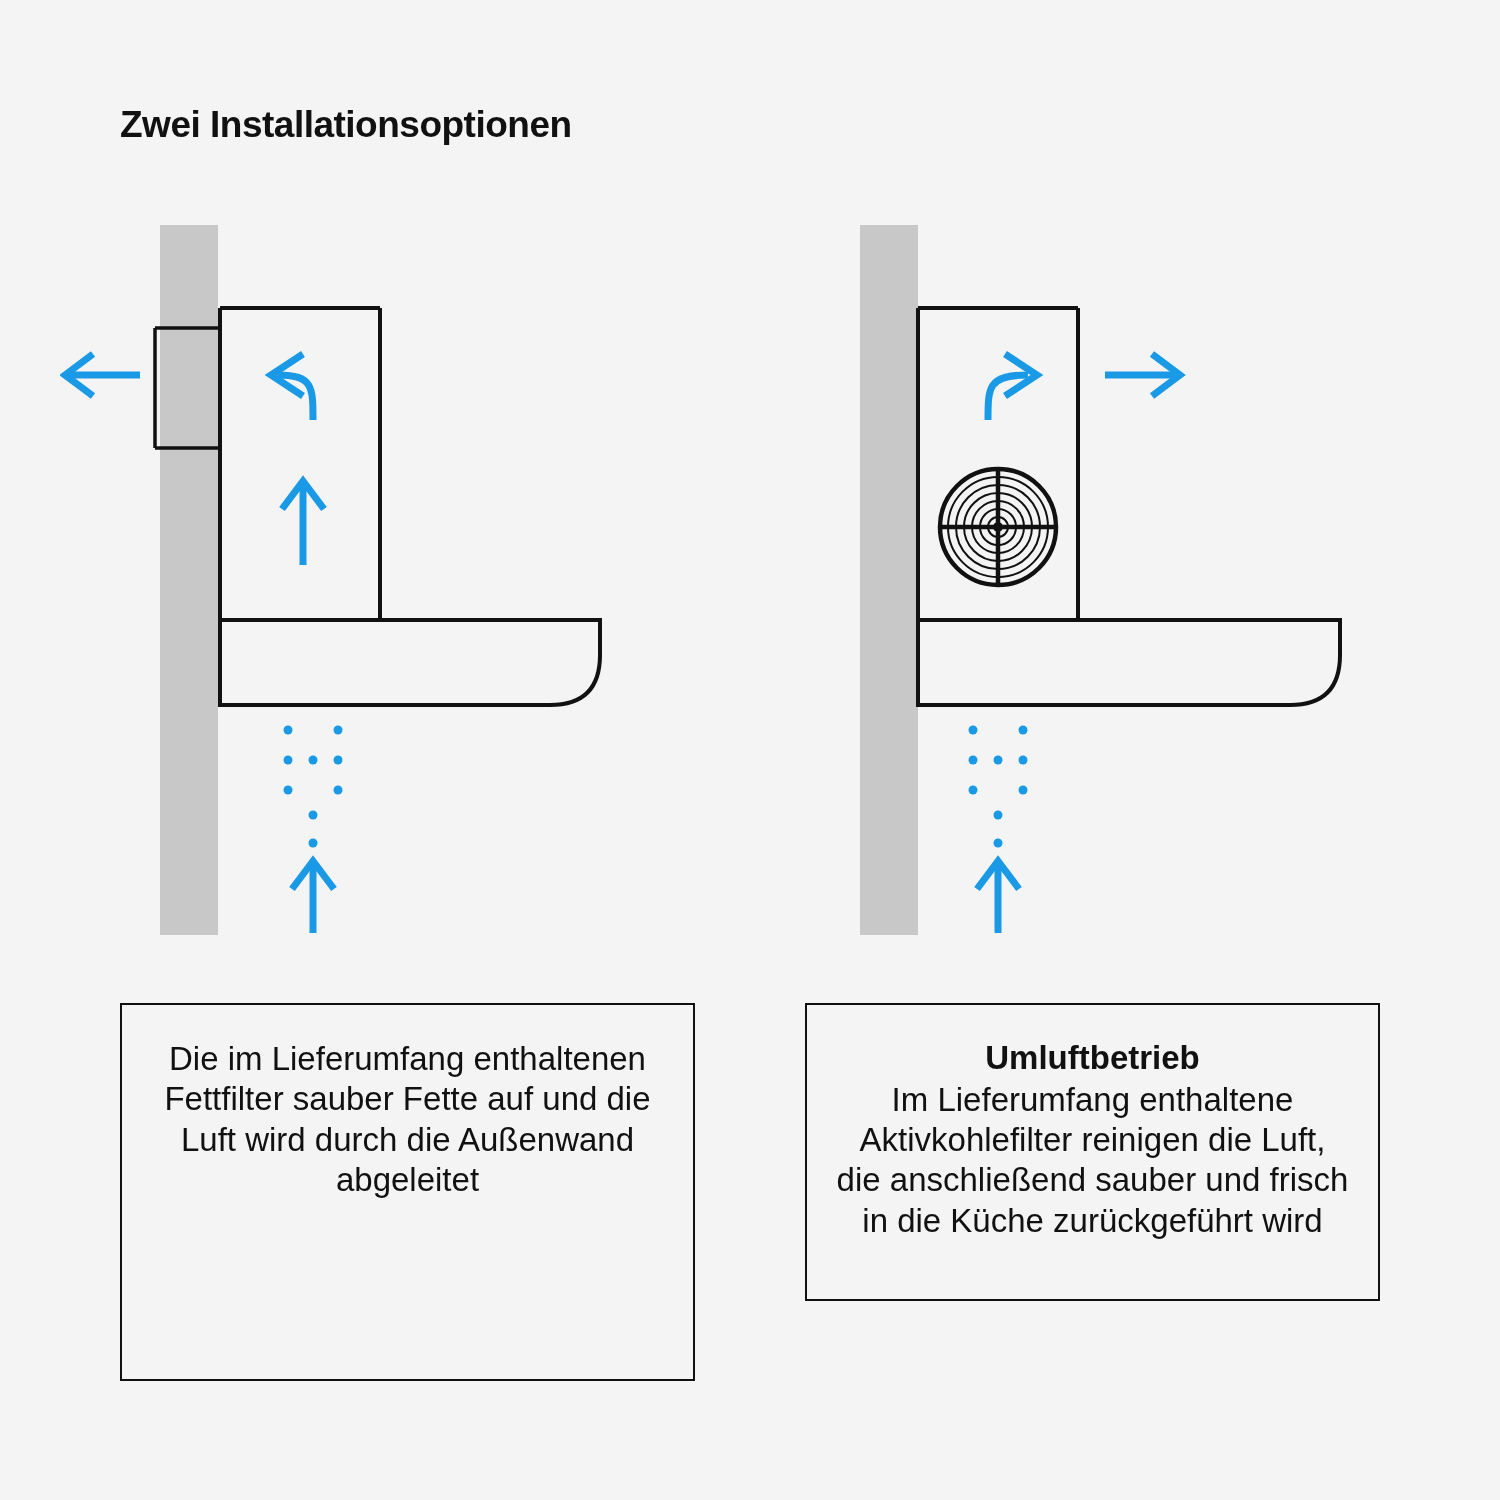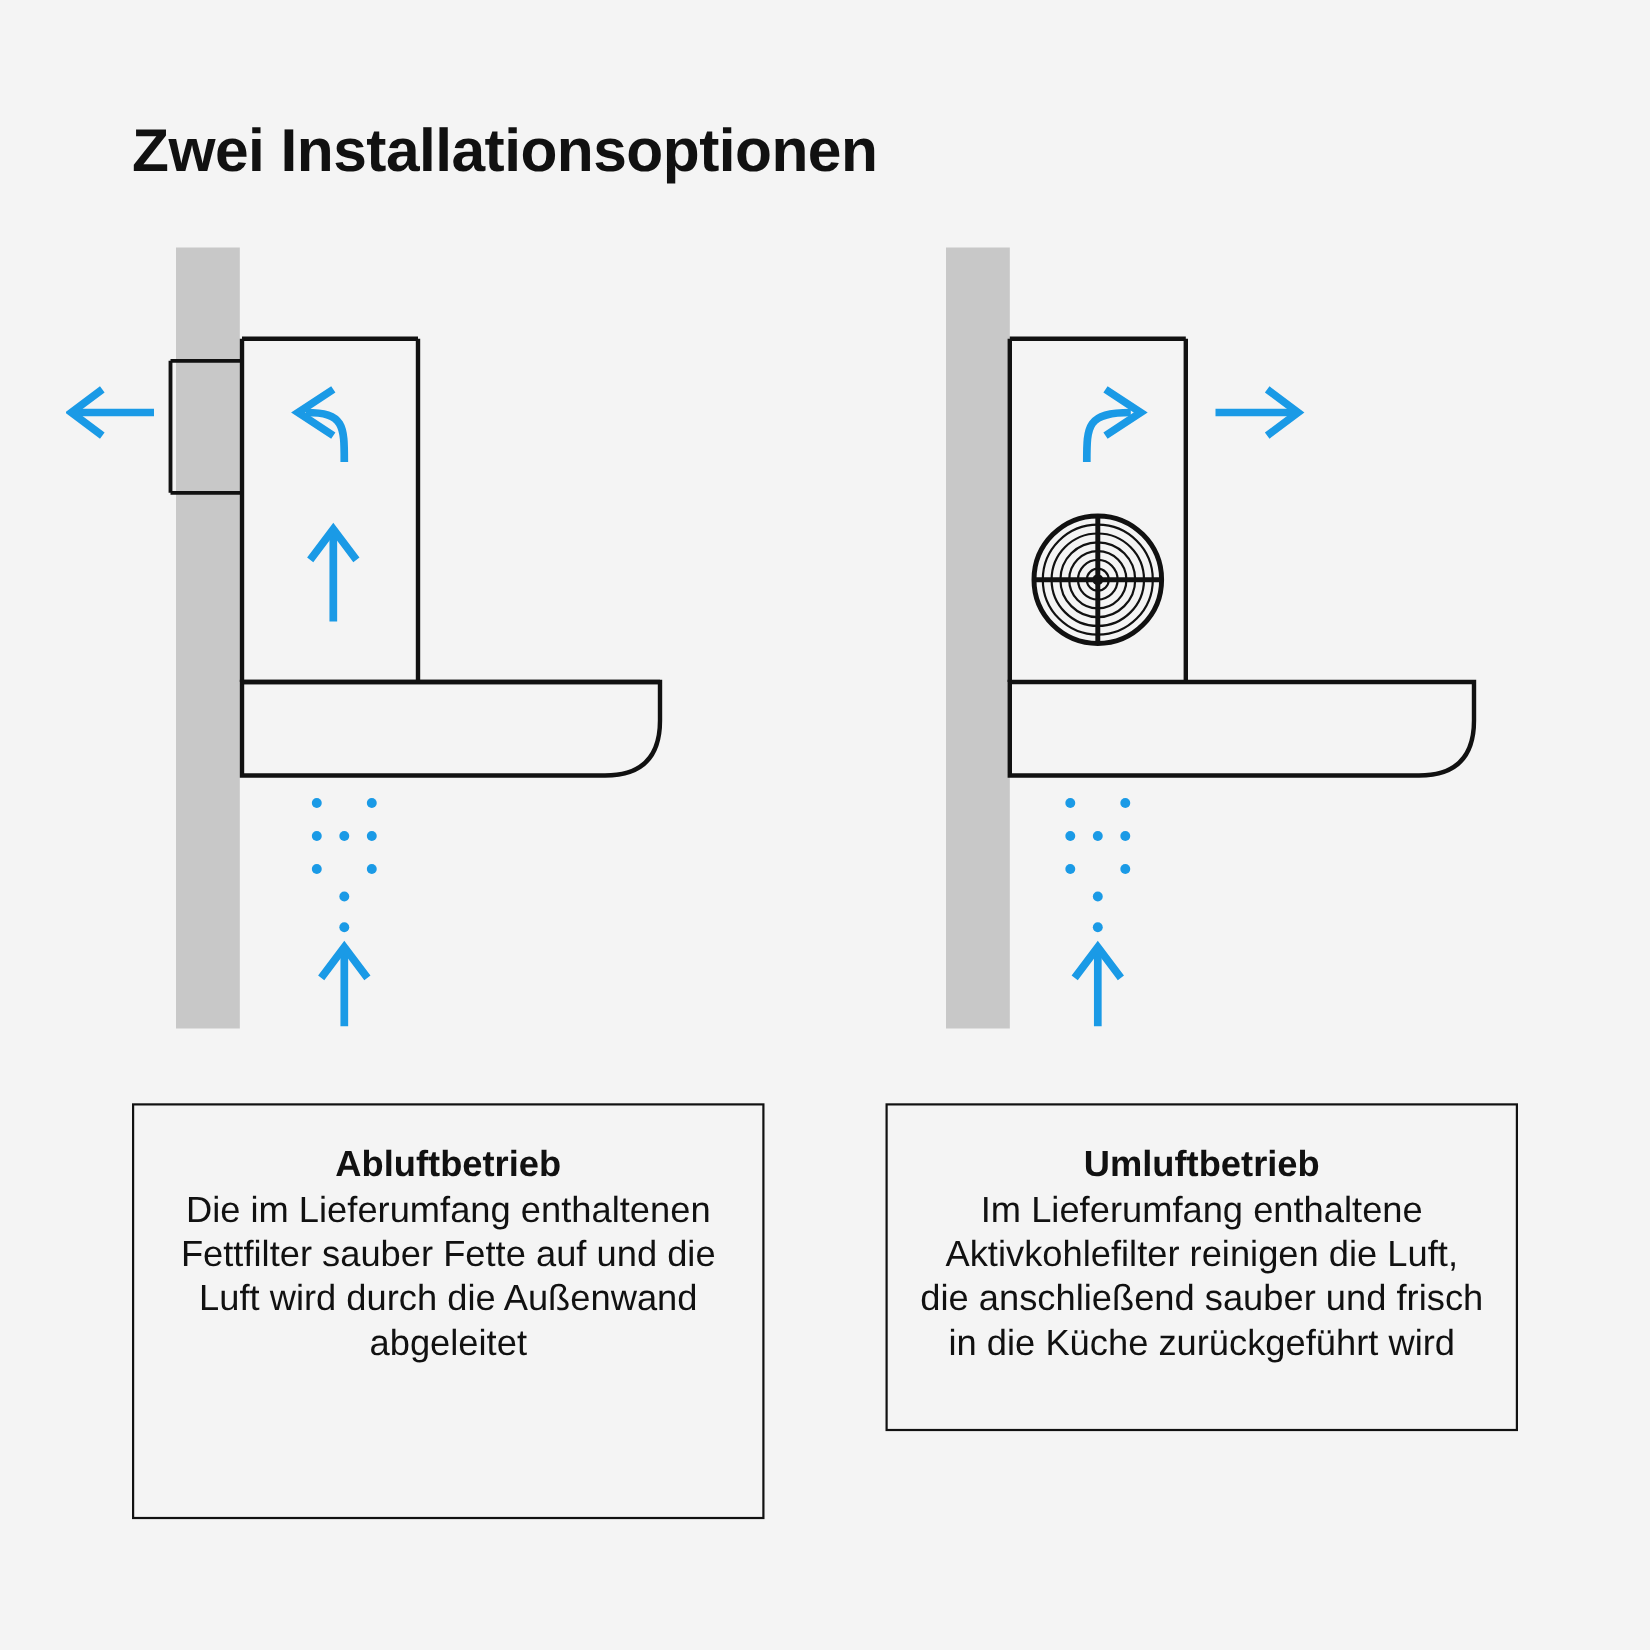--- a/index.html
+++ b/index.html
@@ -18,21 +18,21 @@
   .page {
     position: relative;
     width: 1500px;
     height: 1500px;
     box-sizing: border-box;
   }
   .title {
     position: absolute;
     left: 120px;
     top: 104px;
-    font-size: 55px;
+    font-size: 37px;
     font-weight: 700;
     letter-spacing: -0.5px;
     color: #111111;
     white-space: nowrap;
   }
   .panels {
     position: absolute;
     left: 0;
     top: 215px;
     width: 1500px;
@@ -203,21 +203,20 @@
         <g stroke="#1a9ae6" stroke-width="7" fill="none">
           <path d="M238 718 L238 648"></path>
           <path d="M217 674 L238 646 L259 674" stroke-linejoin="miter"></path>
         </g>
       </svg>
     </div>
   </div>
 
   <div class="captions">
     <div class="caption-box caption-left">
-      <p class="caption-heading">Abluftbetrieb</p>
       <p class="caption-body">Die im Lieferumfang enthaltenen Fettfilter sauber Fette auf und die Luft wird durch die Außenwand abgeleitet</p>
     </div>
     <div class="caption-box caption-right">
       <p class="caption-heading">Umluftbetrieb</p>
       <p class="caption-body">Im Lieferumfang enthaltene Aktivkohlefilter reinigen die Luft, die anschließend sauber und frisch in die Küche zurückgeführt wird</p>
     </div>
   </div>
 
 </div>
 

